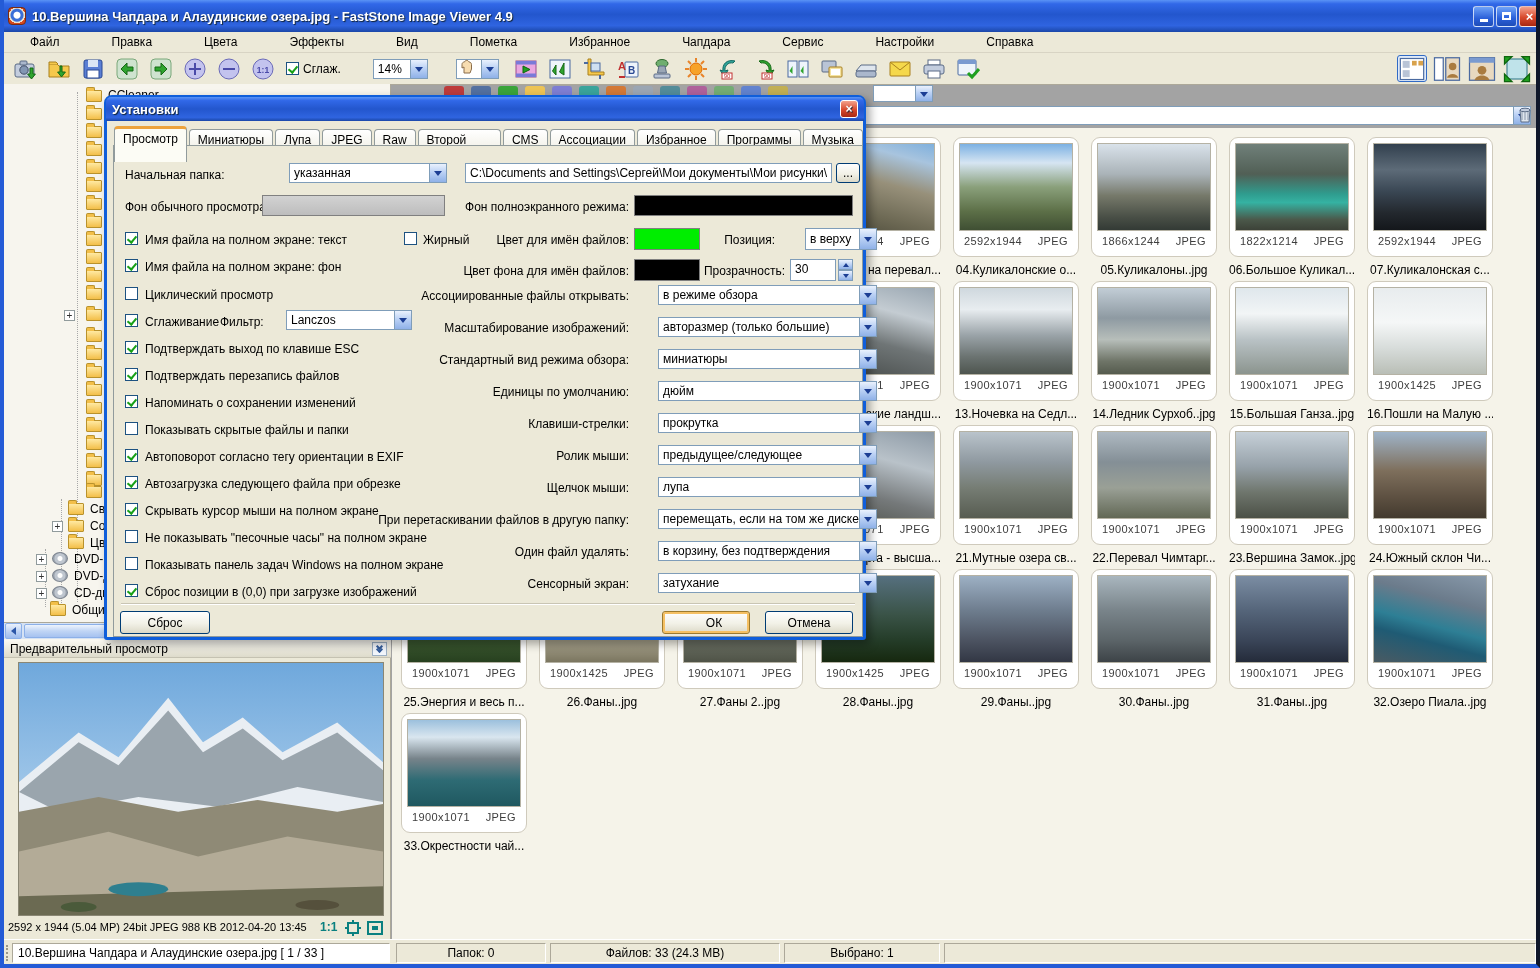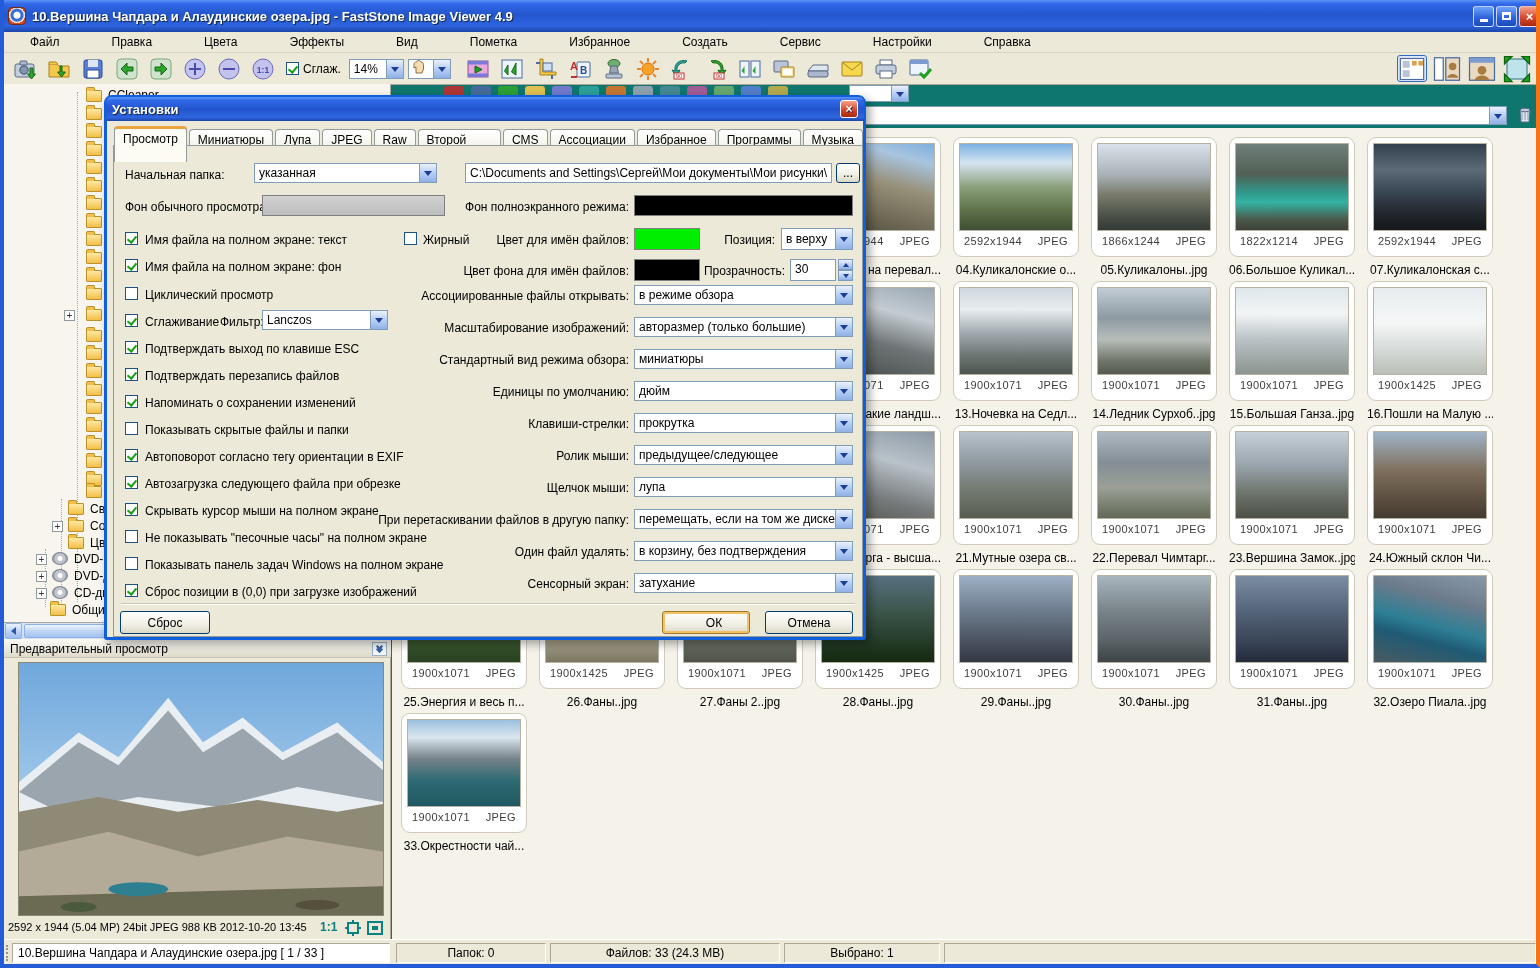--- a/index.html
+++ b/index.html
@@ -1,19 +1,19 @@
 <!DOCTYPE html>
 <html><head>
 <meta charset="utf-8">
 <style>
   html,body{margin:0;padding:0;background:#555;}
   *{box-sizing:border-box;}
   .win{position:relative;width:1540px;height:968px;overflow:hidden;
-       font-family:"Liberation Sans",sans-serif;background:#0f766e;
-       border-left:4px solid #245bd6;border-right:4px solid #f97316;border-bottom:4px solid #245bd6;}
+       font-family:"Liberation Sans",sans-serif;background:#a3a3a3;
+       border-left:4px solid #245bd6;border-right:4px solid #0f172a;border-bottom:4px solid #245bd6;}
   
   .titlebar{position:absolute;left:-4px;top:0;width:1548px;height:32px;
     background:linear-gradient(180deg,#5a93f5 0%,#3168e8 12%,#2356cd 45%,#2f64e0 80%,#1b47a8 100%);
     display:flex;align-items:center;padding:0 8px;color:#fff;}
   .apptitle{font-size:13px;font-weight:bold;text-shadow:1px 1px 1px #123;margin-left:6px;white-space:nowrap;}
   .appicon{width:18px;height:18px;border-radius:4px;background:radial-gradient(circle at 50% 45%,#fff 0 3px,#3a6fd8 4px 6px,#e8e2d2 7px 8px,#d4491f 8px);border:1px solid #7a2a10;}
   .winbtns{margin-left:auto;display:flex;gap:2px;}
   .wbtn{width:21px;height:21px;border-radius:3px;border:1px solid rgba(255,255,255,.7);
         display:flex;align-items:center;justify-content:center;color:#fff;font-size:13px;font-weight:bold;
         background:linear-gradient(#6fa3f8,#2a5fd9 60%,#1e4cb8);}
@@ -26,21 +26,21 @@
   .mitem{padding:2px 26px;color:#000;}
   .toolbar{position:absolute;left:0;top:53px;width:1536px;height:32px;background:#ece9d8;
     border-bottom:1px solid #aca899;display:flex;align-items:center;padding-left:6px;gap:4px;}
   .tbtn{width:30px;height:27px;display:flex;align-items:center;justify-content:center;border-radius:3px;}
   .tbtn svg{width:24px;height:24px;}
   .tsep{width:4px;}
   .smoothbox{display:flex;align-items:center;gap:4px;font-size:12px;margin:0 4px;}
   .cb{position:relative;width:13px;height:13px;background:#fff;border:1px solid #1d5281;display:inline-block;}
   .cb.on::after{content:"";position:absolute;left:3px;top:1px;width:4px;height:7px;
     border:solid #17a017;border-width:0 2px 2px 0;transform:rotate(40deg);}
-  .combo{position:absolute;height:20px;background:#fff;border:1px solid #7f9db9;display:flex;align-items:center;}
+  .combo{position:absolute;height:20px;background:#fff;border:1px solid #7f9db9;display:flex;align-items:center;margin-left:24px;}
   .combo .cval{flex:1;font-size:12px;padding:0 4px;white-space:nowrap;overflow:hidden;}
   .carr{width:17px;align-self:stretch;border-left:1px solid #7f9db9;
     background:linear-gradient(#eaf1fd,#bcd2f5 45%,#8fb1e8);display:flex;align-items:center;justify-content:center;}
   .carr::after{content:"";border:4px solid transparent;border-top:5px solid #1c3e94;margin-top:5px;}
   .combo.inline{position:relative;}
   .layoutbtns{margin-left:auto;display:flex;gap:5px;padding-right:8px;}
   .lbtn{width:30px;height:27px;display:flex;align-items:center;justify-content:center;border-radius:3px;}
   .lbtn.pressed{border:1px solid #316ac5;background:#dfeaf9;}
   
   .sliver{position:absolute;top:86px;width:20px;height:20px;border-radius:3px;opacity:.9;}
@@ -142,21 +142,21 @@
   </div>
 
   <div class="menubar">
     <span class="mitem">Файл</span>
     <span class="mitem">Правка</span>
     <span class="mitem">Цвета</span>
     <span class="mitem">Эффекты</span>
     <span class="mitem">Вид</span>
     <span class="mitem">Пометка</span>
     <span class="mitem">Избранное</span>
-    <span class="mitem">Создать</span>
+    <span class="mitem">Чапдара</span>
     <span class="mitem">Сервис</span>
     <span class="mitem">Настройки</span>
     <span class="mitem">Справка</span>
   </div>
 
   <div class="toolbar">
     <span class="tbtn">
         <svg viewBox="0 0 24 24">
           <rect x="2" y="7" width="19" height="13" rx="2" fill="#c3cdde" stroke="#5a6b85"></rect>
           <rect x="7" y="4" width="7" height="4" rx="1" fill="#aab7cc" stroke="#5a6b85"></rect>
@@ -461,21 +461,21 @@
       <rect width="366" height="254" fill="url(#sky)"></rect>
       <path d="M0 120 L60 70 100 95 150 35 185 80 225 55 265 90 320 60 366 100 366 254 0 254z" fill="#e9eef3"></path>
       <path d="M0 130 L60 80 100 103 150 48 185 90 225 66 265 98 320 70 366 108 366 140 280 125 200 145 120 135 40 150z" fill="#9aa5ad"></path>
       <path d="M0 150 L80 135 160 150 240 138 320 150 366 142 366 254 0 254z" fill="#8f8a76"></path>
       <path d="M0 190 L90 170 180 195 270 175 366 190 366 254 0 254z" fill="#b3ab97"></path>
       <path d="M0 235 L366 225 366 254 0 254z" fill="#6b6a52"></path>
       <ellipse cx="120" cy="228" rx="30" ry="7" fill="#2e7f8f"></ellipse>
       <ellipse cx="60" cy="246" rx="18" ry="5" fill="#4a5a3a"></ellipse>
       <ellipse cx="300" cy="244" rx="22" ry="5" fill="#55503c"></ellipse>
     </svg>
-    <div class="previnfo">2592 x 1944 (5.04 MP)   24bit   JPEG    988 КВ    2012-10-20 13:45</div>
+    <div class="previnfo">2592 x 1944 (5.04 MP)   24bit   JPEG    988 КВ    2012-04-20 13:45</div>
     <span class="scale11">1:1</span>
     <span class="pico" style="left:341px"><svg width="16" height="16" viewBox="0 0 16 16">
           <rect x="3" y="3" width="10" height="10" fill="none" stroke="#0a8080" stroke-width="2"></rect>
           <path d="M8 0v4M8 12v4M0 8h4M12 8h4" stroke="#0a8080" stroke-width="2"></path>
         </svg></span>
     <span class="pico" style="left:363px"><svg width="16" height="16" viewBox="0 0 16 16">
           <rect x="1" y="2" width="14" height="12" fill="none" stroke="#0a8080" stroke-width="2"></rect>
           <rect x="5" y="6" width="6" height="4" fill="#0a8080"></rect>
         </svg></span>
   </div>
@@ -750,21 +750,21 @@
       <span class="tab">Второй монитор</span>
       <span class="tab">CMS</span>
       <span class="tab">Ассоциации</span>
       <span class="tab">Избранное</span>
       <span class="tab">Программы</span>
       <span class="tab">Музыка</span>
     </div>
     <div class="tabpage"></div>
 
     <span class="dlabel" style="left:18px;top:70px">Начальная папка:</span>
-    <span class="combo" style="left:147px;top:65px;width:183px">
+    <span class="combo" style="left:158px;top:65px;width:158px">
         <span class="cval">указанная</span>
         <span class="carr"></span>
       </span>
     <span class="dlabel" style="left:18px;top:102px">Фон обычного просмотра:</span>
     <span class="swatch" style="left:155px;top:97px;width:183px;height:21px;background:linear-gradient(#d2d2d2,#bdbdbd)"></span>
 
     <span class="cb on" style="position:absolute;left:18px;top:134px"></span>
     <span class="dlabel" style="left:38px;top:135px">Имя файла на полном экране: текст</span>
     <span class="cb on" style="position:absolute;left:18px;top:161px"></span>
     <span class="dlabel" style="left:38px;top:162px">Имя файла на полном экране: фон</span>

